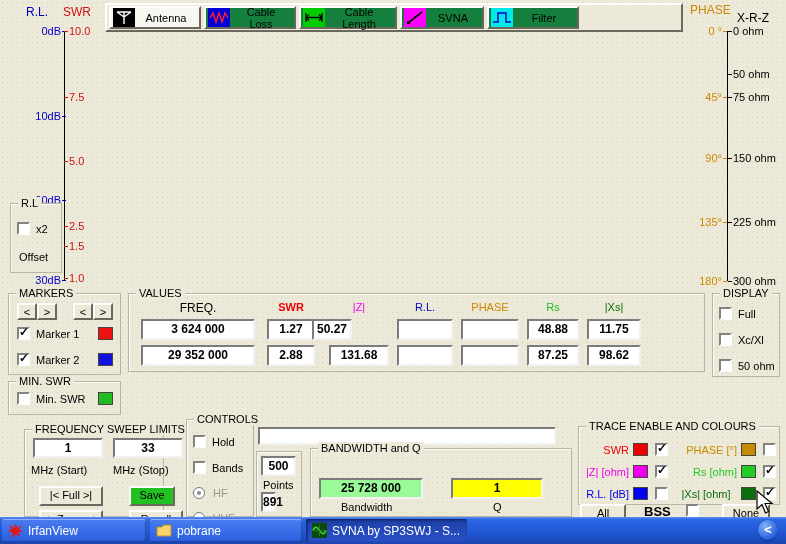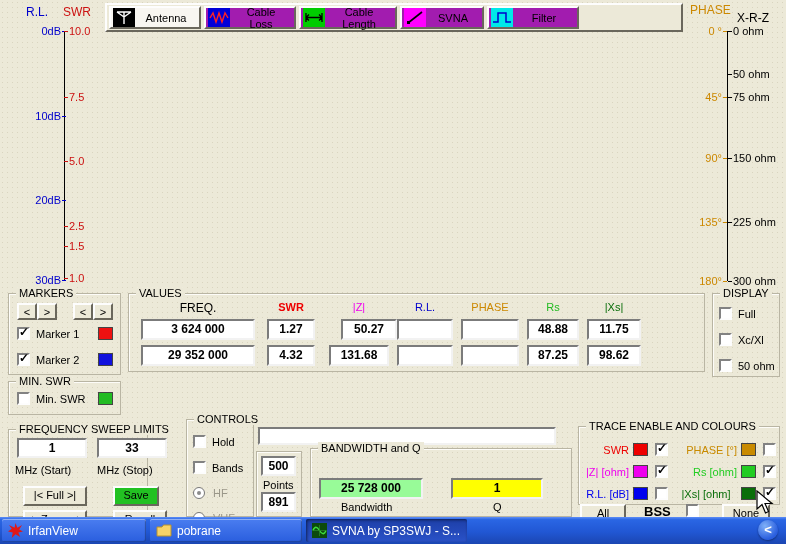--- a/index.html
+++ b/index.html
@@ -23,21 +23,21 @@
 .dim{color:#9a9789;}
 .vline{position:absolute;width:1px;background:#000;}
 .tick{position:absolute;white-space:nowrap;transform:translateY(-50%);font-size:11px;}
 .t-right .tick{right:0;}
 .t-left .tick{left:0;}
 .dash-r::after{content:"";position:absolute;left:100%;margin-left:1px;top:50%;width:4px;border-top:1px solid currentColor;}
 .dash-l::before{content:"";position:absolute;right:100%;margin-right:1px;top:50%;width:4px;border-top:1px solid currentColor;}
 .c-blue{color:#0000cc;}.c-red{color:#cc1111;}.c-orange{color:#cc8800;}.c-black{color:#000;}
 #toolbar{position:absolute;left:105px;top:3px;width:578px;height:29px;background:#ece9d8;
  border:2px solid;border-color:#fdfdfd #6a675c #6a675c #fdfdfd;}
-.tbtn{position:absolute;top:1px;height:23px;background:#a21caf;border:2px solid;border-color:#fdfdfd #6a675c #6a675c #fdfdfd;
+.tbtn{position:absolute;top:1px;height:23px;background:#15803d;border:2px solid;border-color:#fdfdfd #6a675c #6a675c #fdfdfd;
  display:flex;align-items:center;}
 .tbtn.active{background:#f8f6f1;}
 .ticon{width:22px;height:19px;margin:0 2px;flex:0 0 auto;}
 .tlabel{flex:1;text-align:center;padding:0 6px 0 2px;font-size:11px;}
 #chart{position:absolute;left:95px;top:32px;width:594px;height:254px;background:#f2f1f9;
  border:2px solid;border-color:#808080 #fdfdfd #fdfdfd #808080;}
 #chart svg{position:absolute;left:0;top:0;}
 .valbox-hdr{position:absolute;text-align:center;font-size:11px;font-weight:bold;}
 #taskbar{position:absolute;left:0;top:517px;width:786px;height:27px;
  background:linear-gradient(180deg,#5d8df6 0%,#2a66e4 10%,#2157d4 55%,#1b46b2 100%);}
@@ -125,20 +125,26 @@
   <div class="abs t-left" id="ohm-ticks" style="left:733px;top:0;width:52px;height:517px;pointer-events:none">
       <span class="tick c-black dash-l" style="top: 31px;">0 ohm</span>
       <span class="tick c-black dash-l" style="top: 74px;">50 ohm</span>
       <span class="tick c-black dash-l" style="top: 97px;">75 ohm</span>
       <span class="tick c-black dash-l" style="top: 158px;">150 ohm</span>
       <span class="tick c-black dash-l" style="top: 222px;">225 ohm</span>
       <span class="tick c-black dash-l" style="top: 281px;">300 ohm</span>
     </div>
 
 
+  <div class="group" style="left:10px;top:203px;width:52px;height:70px">
+    <span class="legend">R.L</span>
+    <span class="cb" style="left:6px;top:18px"></span>
+    <span class="lbl" style="left:25px;top:19px">x2</span>
+    <span class="lbl" style="left:8px;top:47px">Offset</span>
+  </div>
 
   <div class="group" style="left:8px;top:293px;width:113px;height:82px">
     <span class="legend">MARKERS</span>
     <div class="btn" style="left:8px;top:9px;width:20px;height:17px">&lt;</div>
     <div class="btn" style="left:28px;top:9px;width:20px;height:17px">&gt;</div>
     <div class="btn" style="left:64px;top:9px;width:20px;height:17px">&lt;</div>
     <div class="btn" style="left:84px;top:9px;width:20px;height:17px">&gt;</div>
     <span class="cb on" style="left:8px;top:33px"></span>
     <span class="lbl" style="left:27px;top:34px">Marker 1</span>
     <span class="swatch" style="left: 89px; top: 33px; background: rgb(238, 17, 17);"></span>
@@ -152,28 +158,28 @@
     <span class="valbox-hdr" style="left: 39px; top: 7px; width: 60px; font-weight: normal; font-size: 12px; color: rgb(0, 0, 0);">FREQ.</span>
     <span class="valbox-hdr" style="left: 132px; top: 7px; width: 60px; color: rgb(238, 0, 0);">SWR</span>
     <span class="valbox-hdr" style="left: 200px; top: 7px; width: 60px; font-weight: normal; color: rgb(238, 0, 238);">|Z|</span>
     <span class="valbox-hdr" style="left: 266px; top: 7px; width: 60px; font-weight: normal; color: rgb(0, 0, 204);">R.L.</span>
     <span class="valbox-hdr" style="left: 331px; top: 7px; width: 60px; font-weight: normal; color: rgb(204, 136, 0);">PHASE</span>
     <span class="valbox-hdr" style="left: 394px; top: 7px; width: 60px; font-weight: normal; color: rgb(34, 187, 34);">Rs</span>
     <span class="valbox-hdr" style="left: 455px; top: 7px; width: 60px; font-weight: normal; color: rgb(10, 110, 10);">|Xs|</span>
 
     <div class="sunken" style="left:12px;top:25px;width:114px;height:21px">3 624 000</div>
     <div class="sunken" style="left:138px;top:25px;width:48px;height:21px">1.27</div>
-    <div class="sunken" style="left:212px;top:25px;width:56px;height:21px">50.27</div>
+    <div class="sunken" style="left:183px;top:25px;width:40px;height:21px">50.27</div>
     <div class="sunken" style="left:268px;top:25px;width:56px;height:21px"></div>
     <div class="sunken" style="left:332px;top:25px;width:58px;height:21px"></div>
     <div class="sunken" style="left:398px;top:25px;width:52px;height:21px">48.88</div>
     <div class="sunken" style="left:458px;top:25px;width:54px;height:21px">11.75</div>
 
     <div class="sunken" style="left:12px;top:51px;width:114px;height:21px">29 352 000</div>
-    <div class="sunken" style="left:138px;top:51px;width:48px;height:21px">4.32</div>
+    <div class="sunken" style="left:138px;top:51px;width:48px;height:21px">2.88</div>
     <div class="sunken" style="left:200px;top:51px;width:60px;height:21px">131.68</div>
     <div class="sunken" style="left:268px;top:51px;width:56px;height:21px"></div>
     <div class="sunken" style="left:332px;top:51px;width:58px;height:21px"></div>
     <div class="sunken" style="left:398px;top:51px;width:52px;height:21px">87.25</div>
     <div class="sunken" style="left:458px;top:51px;width:54px;height:21px">98.62</div>
   </div>
 
   <div class="group" style="left:712px;top:293px;width:68px;height:84px">
     <span class="legend">DISPLAY</span>
     <span class="cb" style="left:6px;top:13px"></span>
@@ -184,21 +190,21 @@
     <span class="lbl" style="left:25px;top:66px">50 ohm</span>
   </div>
 
   <div class="group" style="left:8px;top:381px;width:113px;height:34px">
     <span class="legend">MIN. SWR</span>
     <span class="cb" style="left:8px;top:10px"></span>
     <span class="lbl" style="left:27px;top:11px">Min. SWR</span>
     <span class="swatch" style="left: 89px; top: 10px; background: rgb(34, 187, 34);"></span>
   </div>
 
-  <div class="group" style="left:8px;top:429px;width:140px;height:88px">
+  <div class="group" style="left:24px;top:429px;width:140px;height:88px">
     <span class="legend">FREQUENCY SWEEP LIMITS</span>
     <div class="sunken" style="left:8px;top:8px;width:70px;height:20px">1</div>
     <div class="sunken" style="left:88px;top:8px;width:70px;height:20px">33</div>
     <span class="lbl" style="left:6px;top:34px">MHz  (Start)</span>
     <span class="lbl" style="left:88px;top:34px">MHz  (Stop)</span>
     <div class="btn" style="left:14px;top:56px;width:64px;height:20px">|&lt; Full &gt;|</div>
     <div class="btn" style="left: 104px; top: 56px; width: 46px; height: 20px; background: rgb(34, 193, 34);">Save</div>
     <div class="btn" style="left:14px;top:80px;width:64px;height:20px">&gt; Zoom &lt;</div>
     <div class="btn" style="left:104px;top:80px;width:54px;height:20px">Recall</div>
   </div>
@@ -213,21 +219,21 @@
     <span class="lbl dim" style="left:26px;top:67px">HF</span>
     <span class="radio" style="left:6px;top:92px"></span>
     <span class="lbl dim" style="left:26px;top:92px">VHF</span>
   </div>
 
   <div class="sunken" style="left:258px;top:427px;width:298px;height:18px;font-weight:normal;text-align:left"></div>
 
   <div class="group" style="left:256px;top:451px;width:46px;height:66px">
     <div class="sunken" style="left:4px;top:4px;width:35px;height:20px">500</div>
     <span class="lbl" style="left:6px;top:27px">Points</span>
-    <div class="sunken" style="left:4px;top:40px;width:35px;height:20px">891</div>
+    <div class="sunken" style="left:4px;top:40px;width:15px;height:20px">891</div>
   </div>
 
   <div class="group" style="left:310px;top:448px;width:262px;height:69px">
     <span class="legend">BANDWIDTH and Q</span>
     <div class="sunken" style="left: 8px; top: 29px; width: 104px; height: 21px; background: rgb(152, 251, 152);">25 728 000</div>
     <span class="lbl" style="left:30px;top:52px">Bandwidth</span>
     <div class="sunken" style="left: 140px; top: 29px; width: 92px; height: 21px; background: rgb(255, 255, 0);">1</div>
     <span class="lbl" style="left:182px;top:52px">Q</span>
   </div>
 

